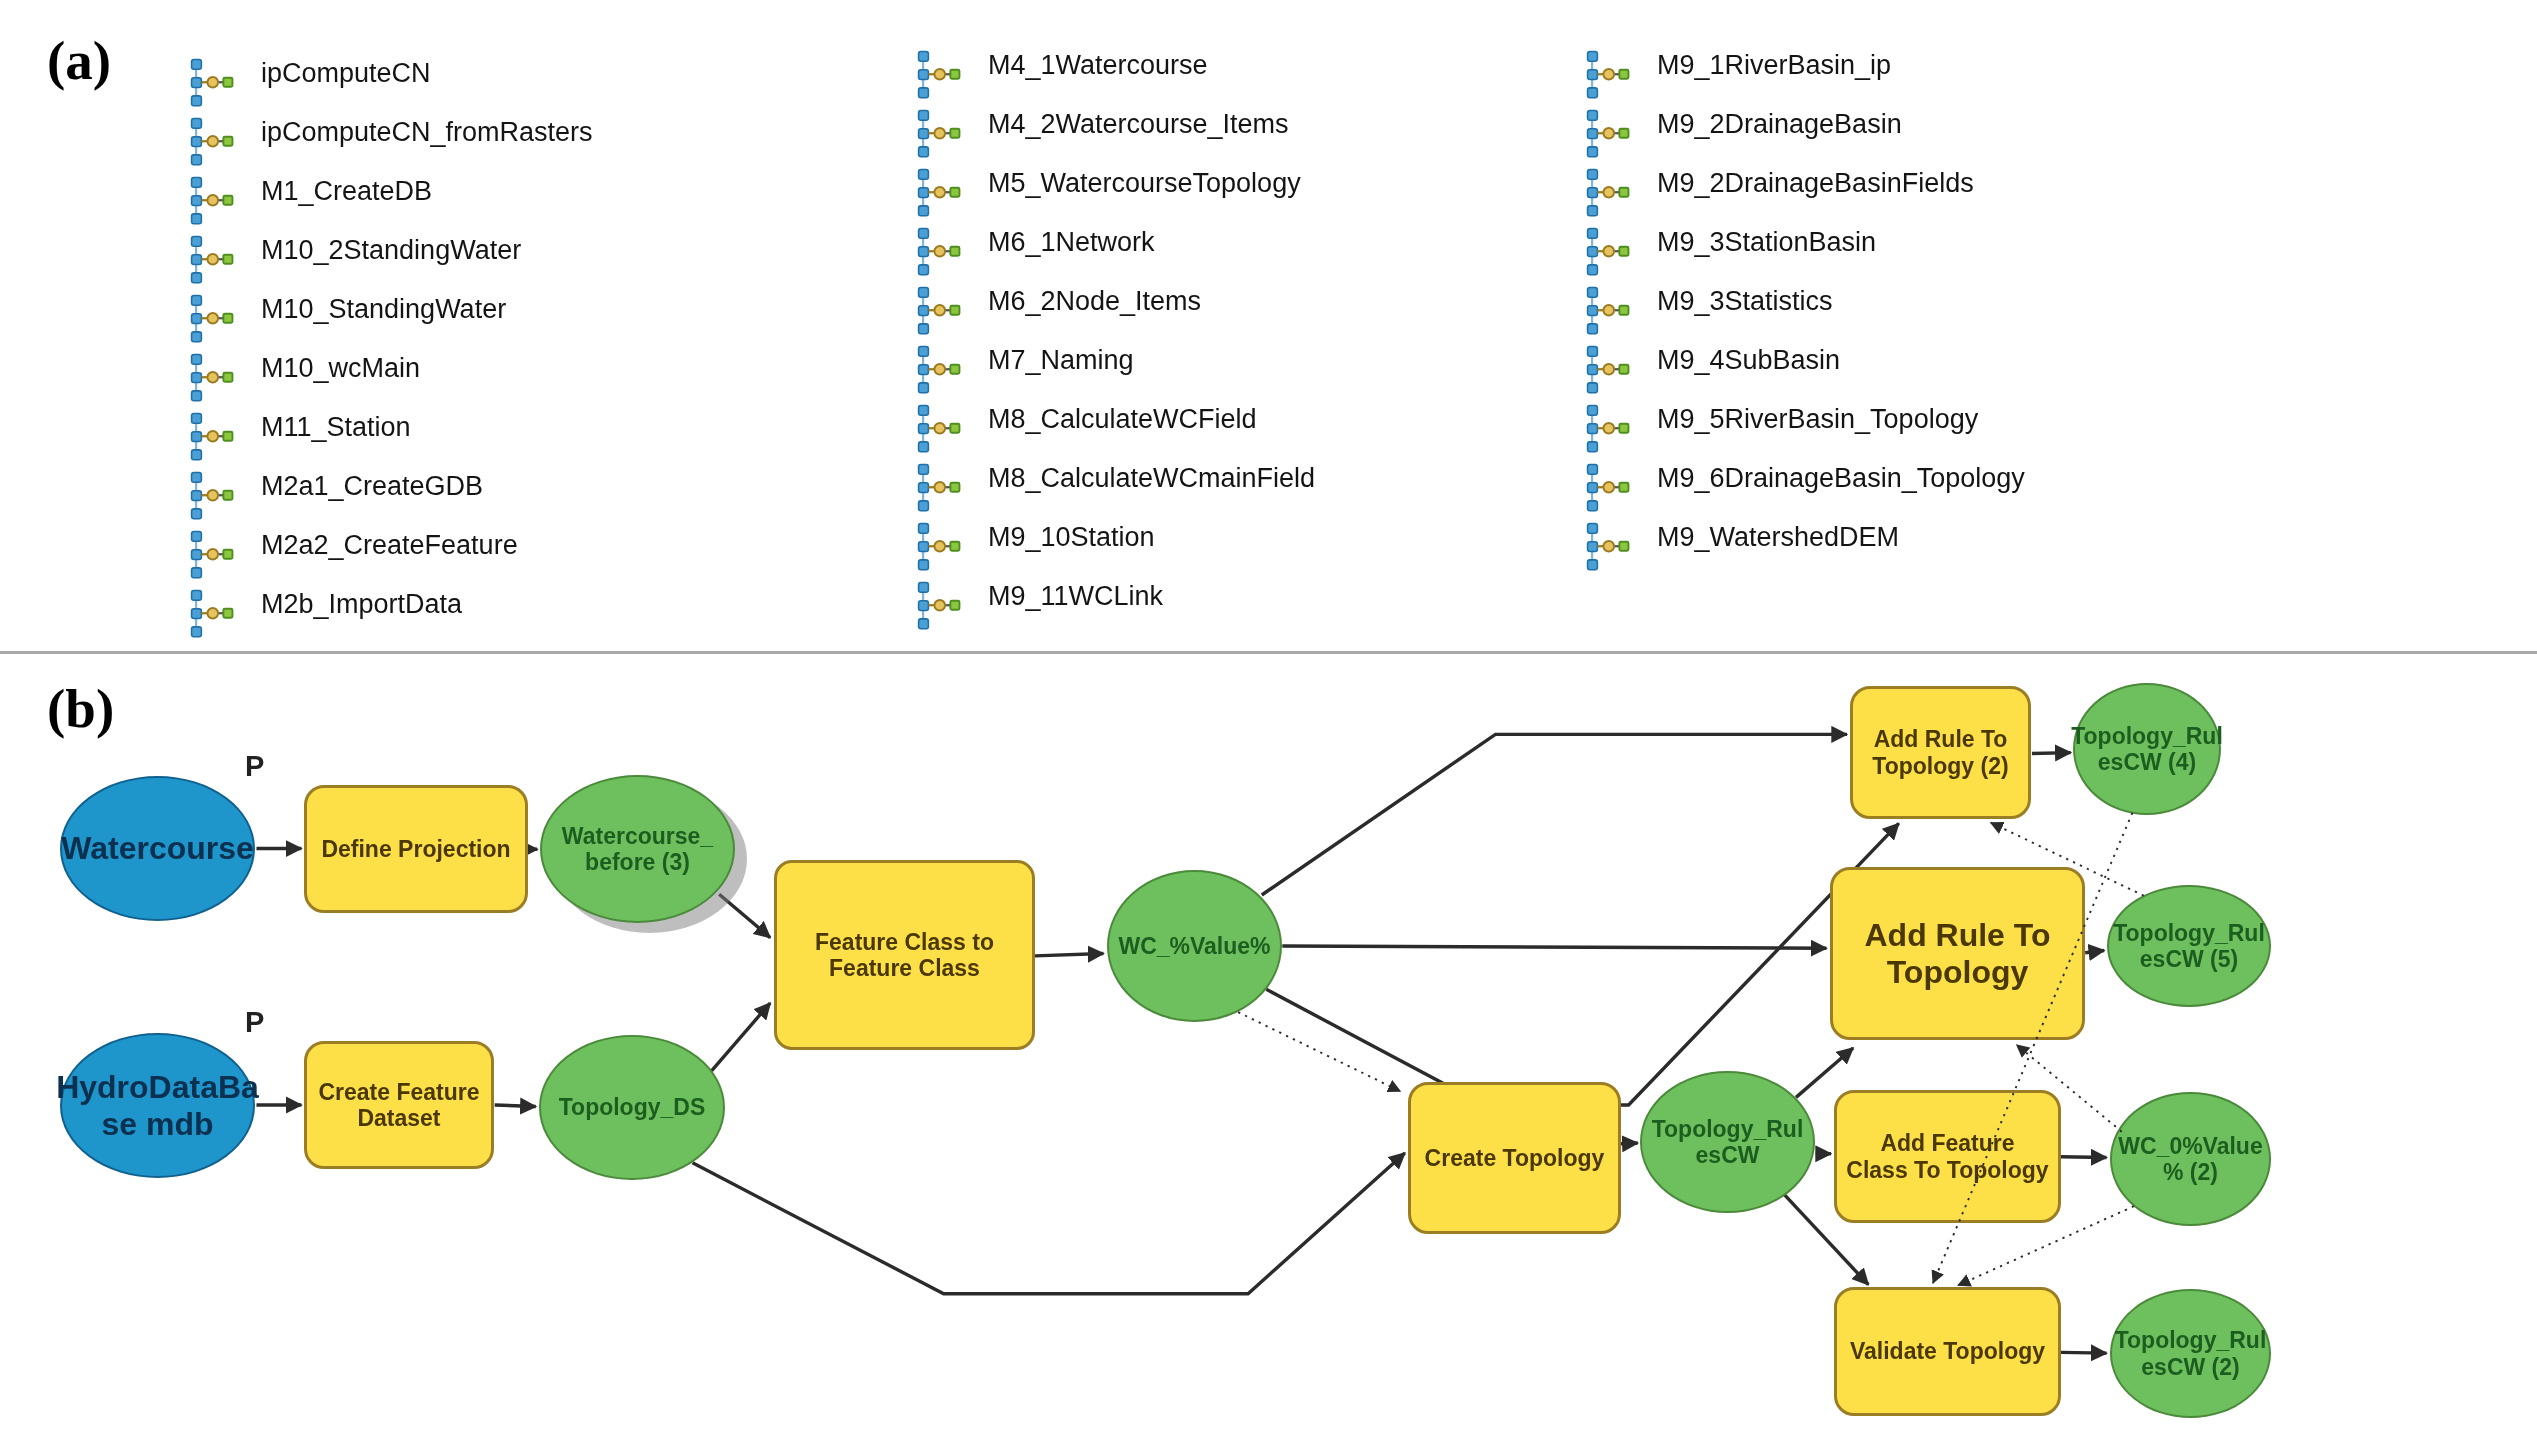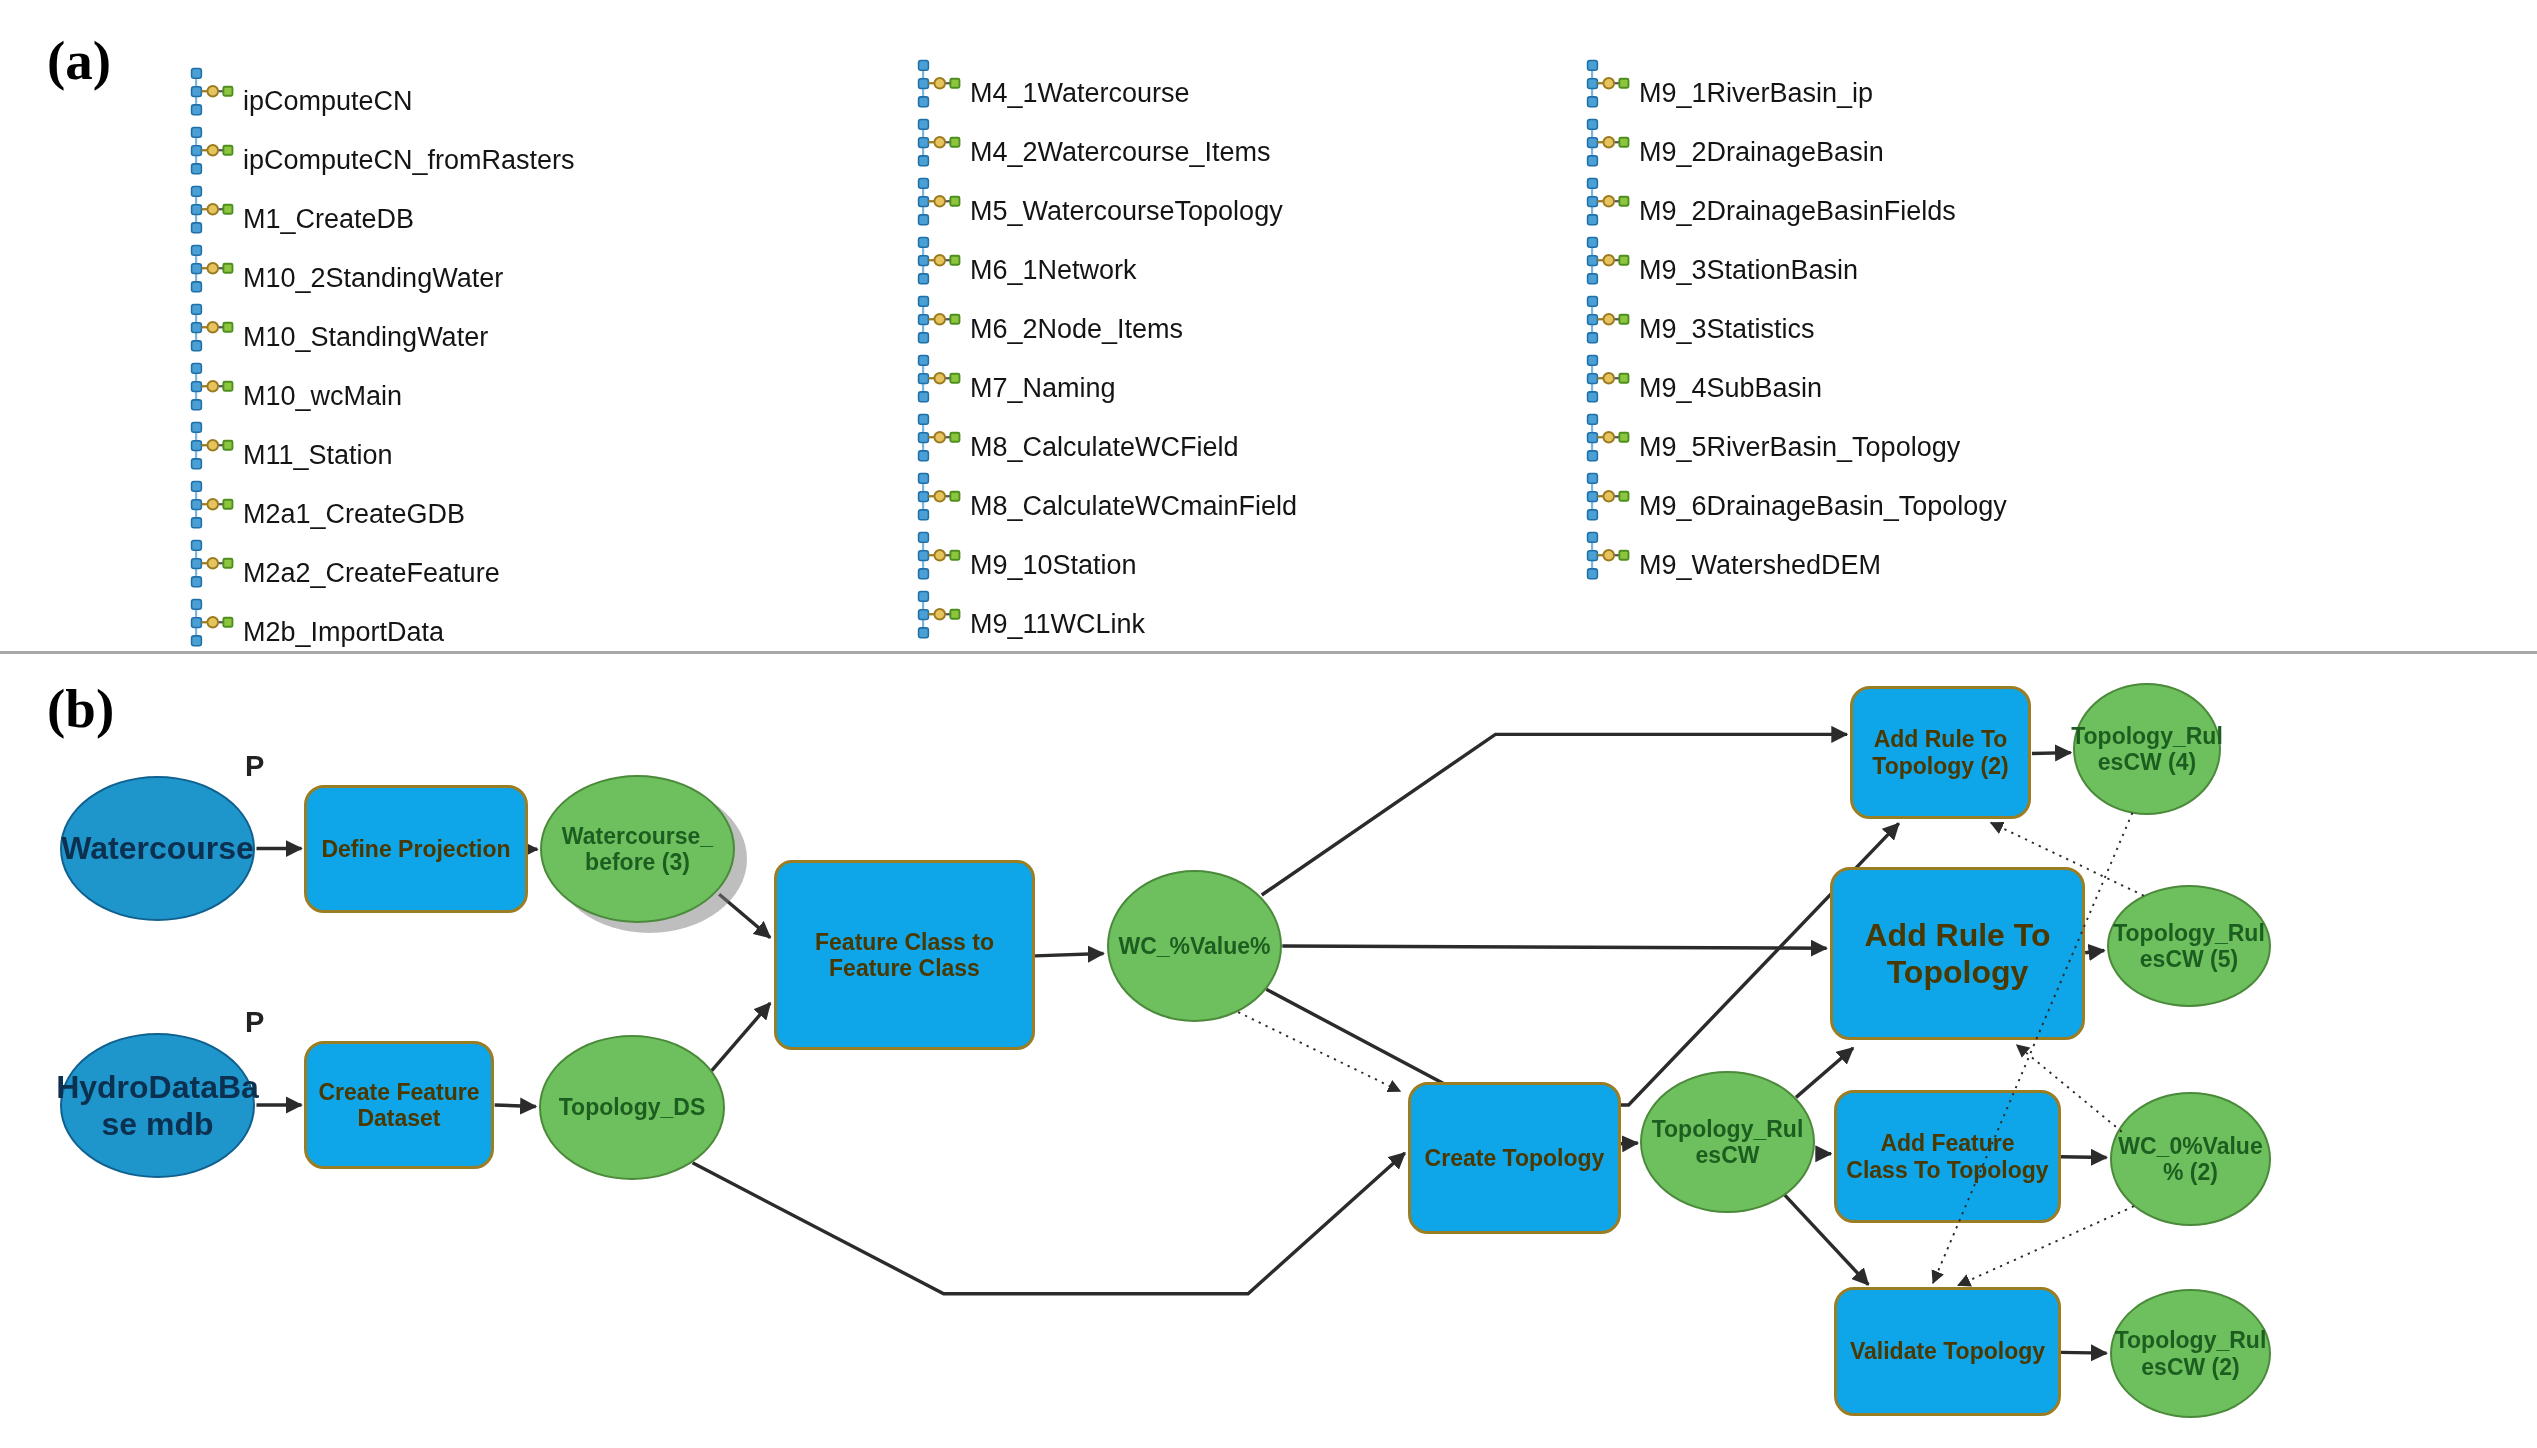--- a/index.html
+++ b/index.html
@@ -2,31 +2,31 @@
 <html style="font-size:12px"><head>
 <meta charset="utf-8">
 <style>
   html,body{margin:0;padding:0;background:#e8e8e8;}
   .canvas{position:relative;width:2538px;height:1449px;background:#ffffff;overflow:hidden;
           font-family:"Liberation Sans",sans-serif;}
   .panel-label{position:absolute;font-family:"Liberation Serif",serif;font-weight:bold;
                font-size:55px;color:#000;}
   
   .pa-col{position:absolute;display:flex;flex-direction:column;}
-  .pa-item{height:59px;display:flex;align-items:flex-end;gap:9px;}
+  .pa-item{height:59px;display:flex;align-items:flex-start;gap:27px;}
   .micon{width:44px;height:50px;flex:0 0 auto;}
   .pa-item-label{font-size:27px;color:#141414;letter-spacing:0px;white-space:nowrap;}
   .divider{position:absolute;left:0;top:651px;width:2538px;height:3px;background:#a8a8a8;}
   
   .edges{position:absolute;left:0;top:0;width:2538px;height:1449px;pointer-events:none;}
   .node{position:absolute;display:flex;align-items:center;justify-content:center;
         text-align:center;white-space:pre-line;box-sizing:border-box;line-height:1.15;
         font-size:23px;font-weight:700;}
   .ellipse{border-radius:50%;}
-  .tool{background:#0ea5e9;border:3px solid #9b7d23;border-radius:20px;color:#4a3800;}
+  .tool{background:#fde047;border:3px solid #9b7d23;border-radius:20px;color:#4a3800;}
   .data{background:#6ec05e;border:2.3px solid #4b8a3b;color:#1c5e20;}
   .input{background:#1f96cb;border:2.3px solid #10618f;color:#0c3050;font-size:32px;}
   .node-shadow{box-shadow:12px 10px 0 rgba(125,125,125,.5);}
   .big{font-size:32px;font-weight:800;}
   .p-marker{position:absolute;font-size:29px;font-weight:600;color:#222;}
 </style>
 </head>
 <body>
 
 <div class="canvas">

